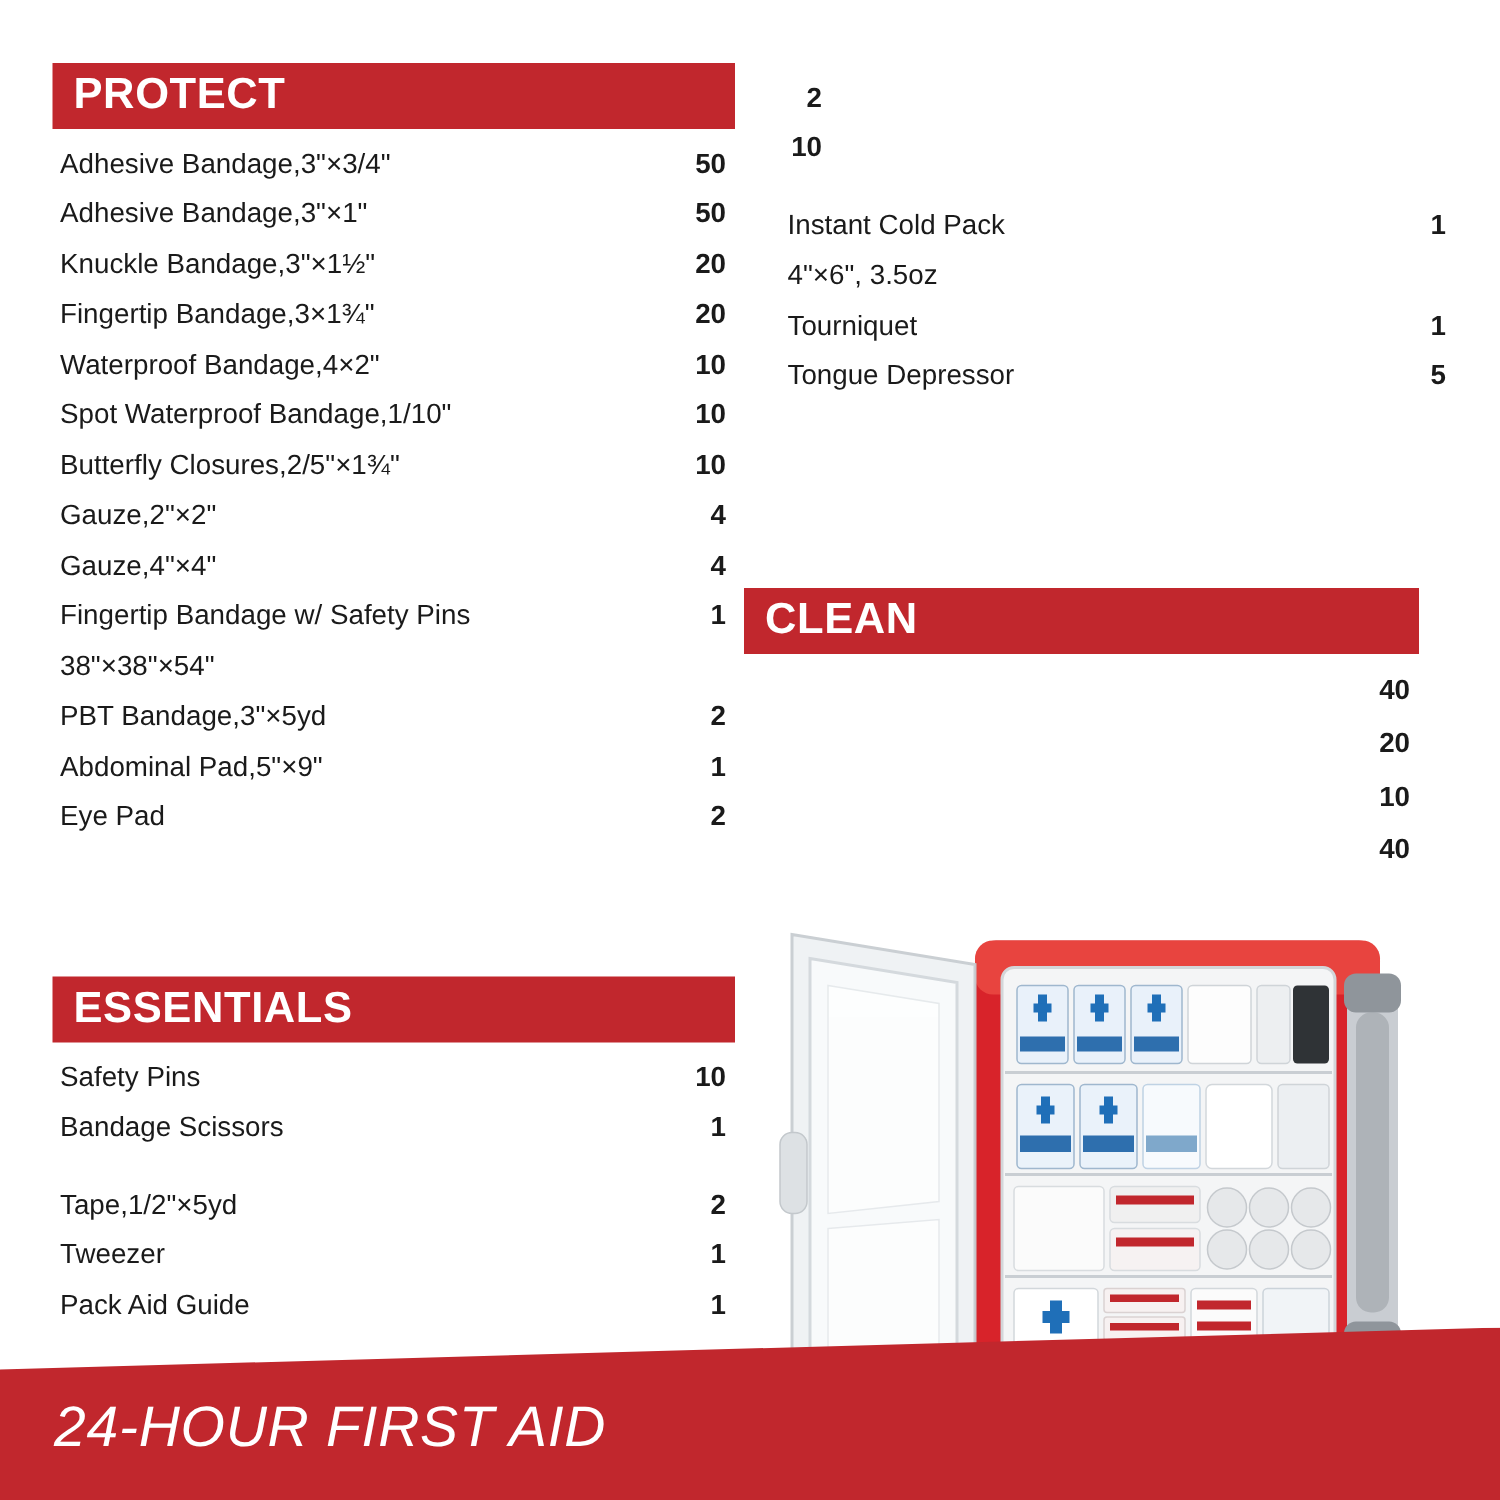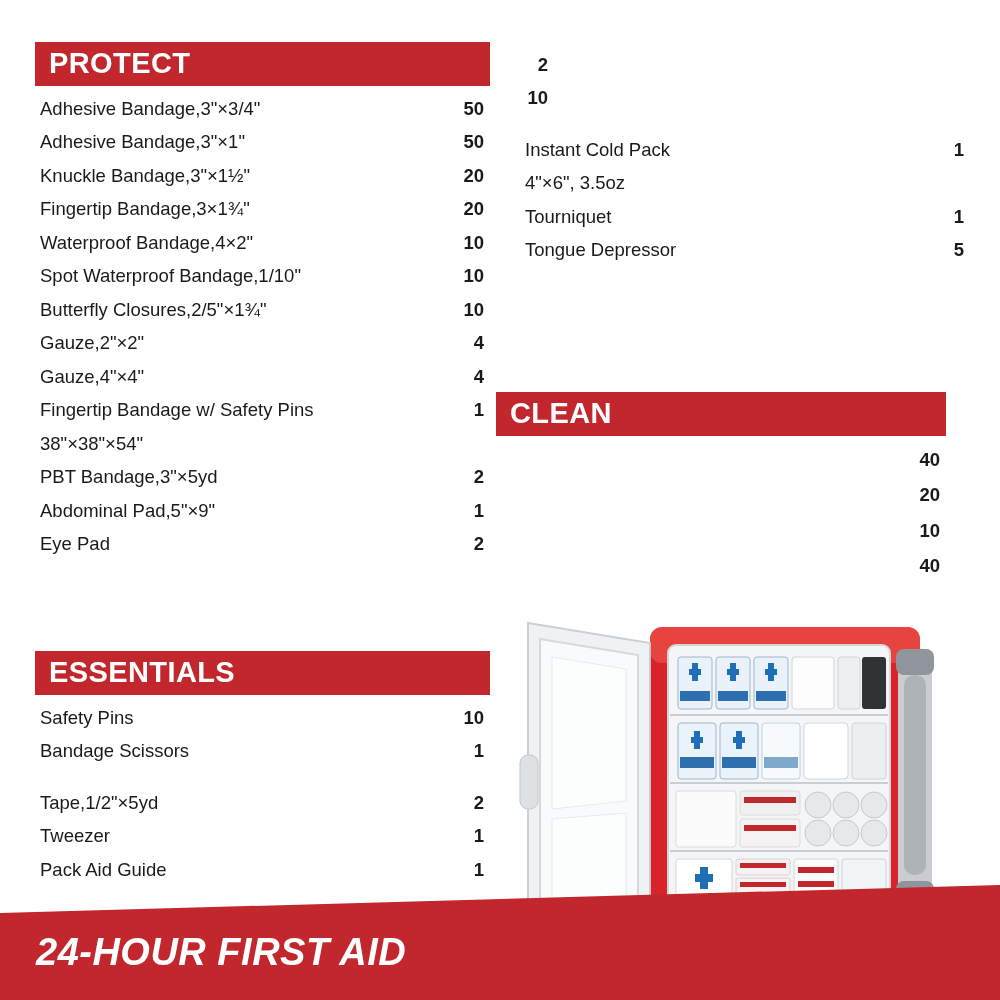--- a/index.html
+++ b/index.html
@@ -83,21 +83,21 @@
     background: #C1272D;
     
     clip-path: polygon(0 28px, 1000px 0px, 1000px 115px, 0 115px);
   }
   .banner-text {
     position: absolute;
     left: 36px;
     bottom: 26px;
     color: #ffffff;
     font-size: 38px;
-    font-weight: bold;
+    font-weight: normal;
     font-style: italic;
     letter-spacing: 0.5px;
   }
 
   
   .photo {
     position: absolute;
     left: 500px;
     top: 605px;
     width: 480px;

